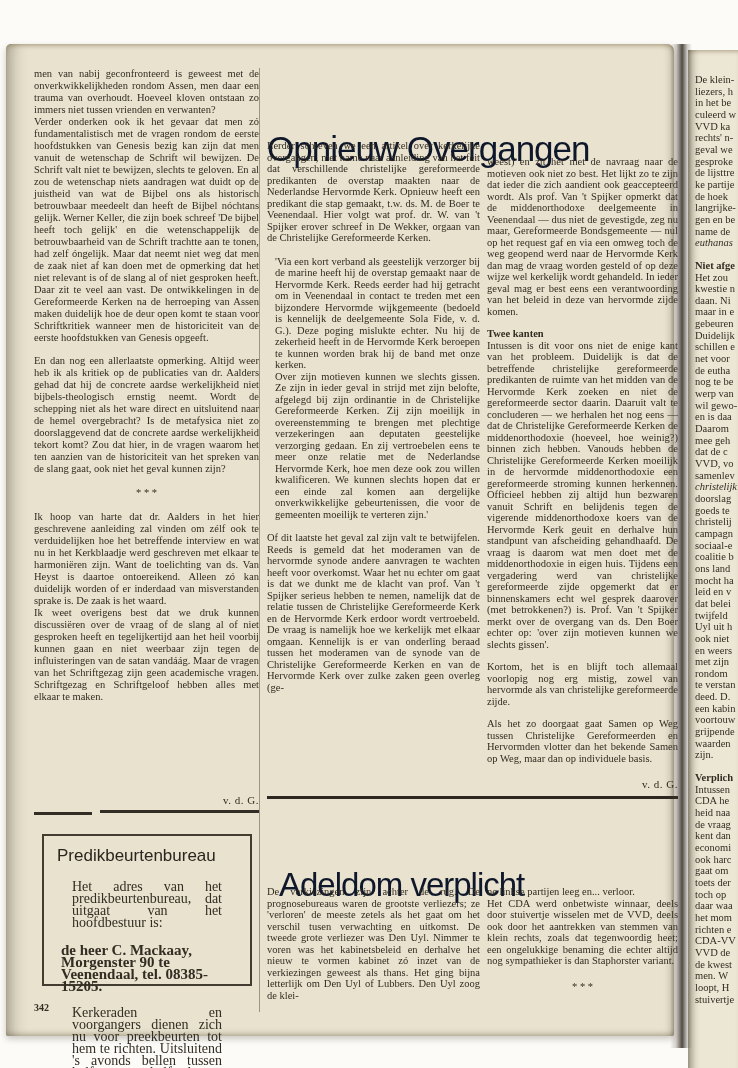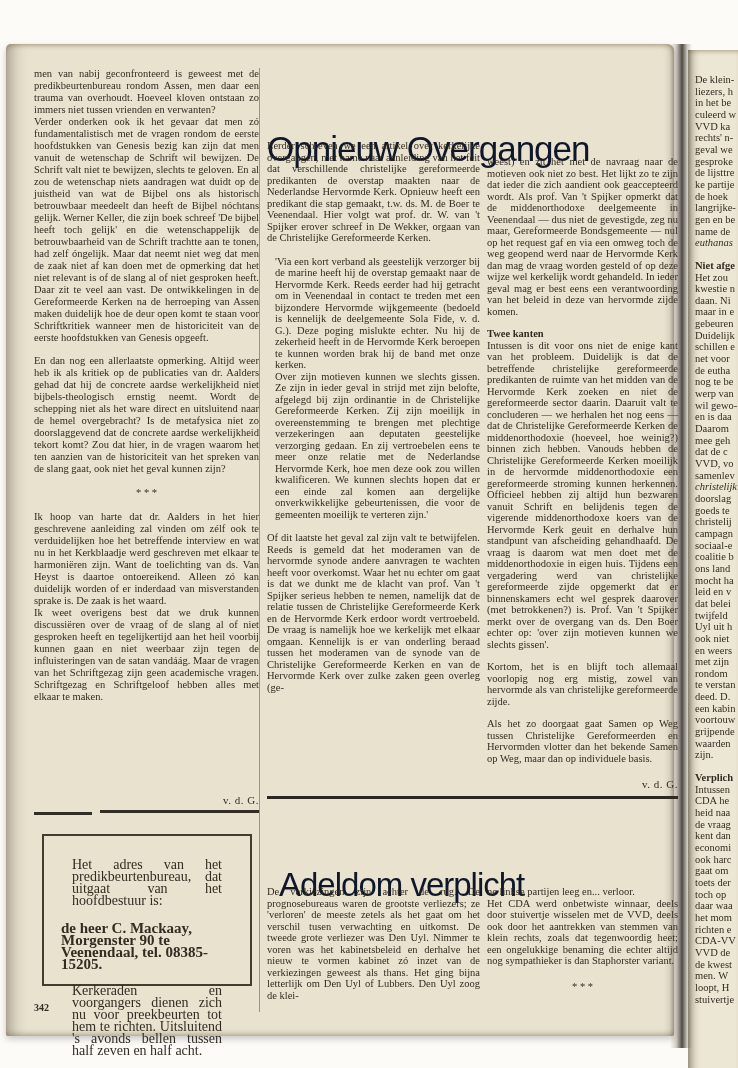--- a/index.html
+++ b/index.html
@@ -47,21 +47,21 @@
   .rp-lines > div{white-space:nowrap;min-height:11.65px;}
 </style>
 </head>
 <body>
 
 <div class="scan">
 
   <div class="page">
 
     <div class="left-col bodytext">
-        <div>men van nabij geconfronteerd is geweest met de predikbeurtenbureau rondom Assen, men daar een trauma van overhoudt. Hoeveel kloven ontstaan zo immers niet tussen vrienden en verwanten?</div>
+        <div>men van nabij geconfronteerd is geweest met de onverkwikkelijkheden rondom Assen, men daar een trauma van overhoudt. Hoeveel kloven ontstaan zo immers niet tussen vrienden en verwanten?</div>
         <div>Verder onderken ook ik het gevaar dat men zó fundamentalistisch met de vragen rondom de eerste hoofdstukken van Genesis bezig kan zijn dat men vanuit de wetenschap de Schrift wil bewijzen. De Schrift valt niet te bewijzen, slechts te geloven. En al zou de wetenschap niets aandragen wat duidt op de juistheid van wat de Bijbel ons als historisch betrouwbaar meedeelt dan heeft de Bijbel nóchtans gelijk. Werner Keller, die zijn boek schreef 'De bijbel heeft toch gelijk' en die wetenschappelijk de betrouwbaarheid van de Schrift trachtte aan te tonen, had zelf óngelijk. Maar dat neemt niet weg dat men de zaak niet af kan doen met de opmerking dat het niet relevant is of de slang al of niet gesproken heeft. Daar zit te veel aan vast. De ontwikkelingen in de Gereformeerde Kerken na de herroeping van Assen maken duidelijk hoe de deur open komt te staan voor Schriftkritiek wanneer men de historiciteit van de eerste hoofdstukken van Genesis opgeeft.</div>
         <div style="margin-top: 11px;">En dan nog een allerlaatste opmerking. Altijd weer heb ik als kritiek op de publicaties van dr. Aalders gehad dat hij de concrete aardse werkelijkheid niet bijbels-theologisch ernstig neemt. Wordt de schepping niet als het ware direct en uitsluitend naar de hemel overgebracht? Is de metafysica niet zo doorslaggevend dat de concrete aardse werkelijkheid tekort komt? Zou dat hier, in de vragen waarom het ten aanzien van de historiciteit van het spreken van de slang gaat, ook niet het geval kunnen zijn?</div>
         <div style="text-align: center; margin-top: 12px;">* * *</div>
         <div style="margin-top: 12px;">Ik hoop van harte dat dr. Aalders in het hier geschrevene aanleiding zal vinden om zélf ook te verduidelijken hoe het betreffende interview en wat nu in het Kerkblaadje werd geschreven met elkaar te harmoniëren zijn. Want de toelichting van ds. Van Heyst is daartoe ontoereikend. Alleen zó kan duidelijk worden of er inderdaad van misverstanden sprake is. De zaak is het waard.</div>
         <div>Ik weet overigens best dat we druk kunnen discussiëren over de vraag of de slang al of niet gesproken heeft en tegelijkertijd aan het heil voorbij kunnen gaan en niet weerbaar zijn tegen de influisteringen van de satan vandáág. Maar de vragen van het Schriftgezag zijn geen academische vragen. Schriftgezag en Schriftgeloof hebben alles met elkaar te maken.</div>
       </div>
 
     <div class="sig sig-left">v. d. G.</div>
     <div class="rule-seg seg1"></div>
     <div class="rule-seg seg2"></div>
@@ -95,20 +95,21 @@
         <div>De verkiezingen zijn achter de rug. De prognosebureaus waren de grootste verliezers; ze 'verloren' de meeste zetels als het gaat om het verschil tusen verwachting en uitkomst. De tweede grote verliezer was Den Uyl. Nimmer te voren was het kabinetsbeleid en derhalve het nieuw te vormen kabinet zó inzet van de verkiezingen geweest als thans. Het ging bijna letterlijk om Den Uyl of Lubbers. Den Uyl zoog de klei-</div>
       </div>
 
     <div class="a2c2 bodytext">
         <div>ne linkse partijen leeg en... verloor.</div>
         <div>Het CDA werd onbetwiste winnaar, deels door stuivertje wisselen met de VVD, deels ook door het aantrekken van stemmen van klein rechts, zoals dat tegenwoordig heet; een ongelukkige benaming die echter altijd nog sympathieker is dan Staphorster variant.</div>
         <div style="text-align: center; margin-top: 14px;">* * *</div>
       </div>
 
     <div class="predik-box">
+      <div class="predik-title">Predikbeurtenbureau</div>
       <p class="predik-p">Het adres van het predikbeurtenbureau, dat uitgaat van het hoofdbestuur is:</p>
       <p class="predik-bold">de heer C. Mackaay, Morgenster 90 te Veenendaal, tel. 08385-15205.</p>
       <p class="predik-p">Kerkeraden en voorgangers dienen zich nu voor preekbeurten tot hem te richten. Uitsluitend 's avonds bellen tussen half zeven en half acht.</p>
     </div>
 
     <div class="page-num">342</div>
   </div>
 
   <div class="gutter"></div>
 

